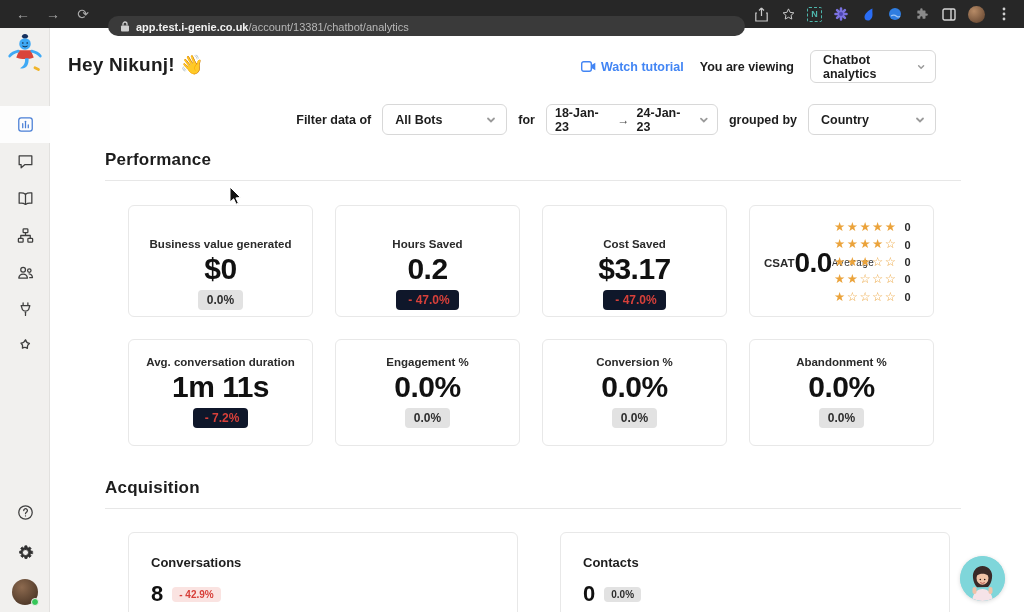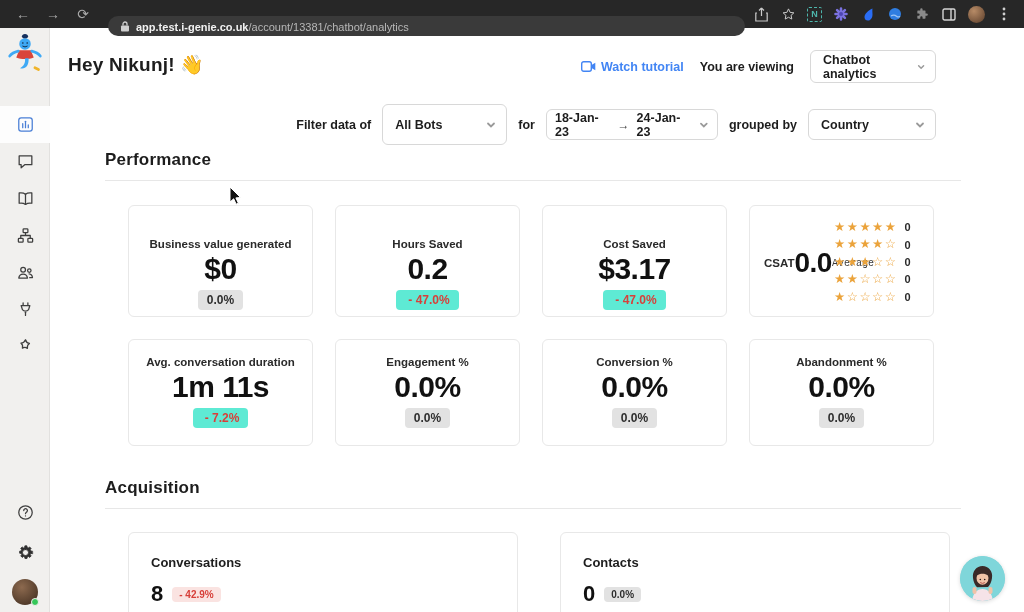--- a/index.html
+++ b/index.html
@@ -45,39 +45,39 @@
   .header-right { position:absolute; top:22px; right:88px; display:flex; align-items:center; gap:16px; }
   .watch { display:flex; align-items:center; gap:5px; color:#4285F4; font-size:12.5px; font-weight:bold; cursor:pointer; }
   .viewing { font-size:12.5px; font-weight:bold; color:#1d1d1d; }
   .selectbox { display:flex; align-items:center; justify-content:space-between; gap:8px;
                border:1px solid #d8d8d8; border-radius:6px; height:33px; padding:0 10px 0 12px;
                font-size:12.5px; font-weight:bold; color:#1d1d1d; background:#fff; }
   .chev { width:10px; height:10px; stroke:#9a9a9a; fill:none; stroke-width:1.8; stroke-linecap:round; }
 
   .filter-row { position:absolute; top:76px; right:88px; display:flex; align-items:center; gap:11px; }
   .filter-label { font-size:12.5px; font-weight:bold; color:#1d1d1d; }
-  .sel-bots { width:125px; height:41px; }
+  .sel-bots { width:125px; height:31px; }
   .date-box { width:172px; height:31px; padding:0 8px; justify-content:center; gap:7px; }
   .date-box .arrow { color:#444; font-size:12px; }
   .sel-country { width:128px; height:31px; }
 
   .section-title { position:absolute; left:55px; font-size:17px; font-weight:bold; letter-spacing:.2px; }
   .section-rule { position:absolute; left:55px; width:856px; border-top:1px solid #e7e7e7; }
 
   .cards-row { position:absolute; left:78px; display:flex; gap:22px; }
   .pcard { width:185px; border:1px solid #e8e8e8; border-radius:6px; background:#fff;
            display:flex; flex-direction:column; align-items:center; }
   .pcard.r1 { height:112px; }
   .pcard.r2 { height:107px; }
   .pcard-label { margin-top:32px; font-size:11.5px; font-weight:bold; color:#2a2a2a; }
   .pcard.r2 .pcard-label { margin-top:16px; }
   .pcard-value { margin-top:2px; font-size:30px; font-weight:bold; letter-spacing:-.5px; color:#111; }
   .badge { display:inline-block; margin-top:4px; padding:3px 9px; border-radius:4px;
            font-size:12px; font-weight:bold; }
-  .badge.neg { background:#5eead4; color:#D7403A;padding-left:12px; }
+  .badge.neg { background:#0f172a; color:#D7403A;padding-left:12px; }
   .badge.neutral { background:#E2E2E2; color:#2e2e2e; }
 
   .csat-card { width:185px; height:112px; border:1px solid #e8e8e8; border-radius:6px;
                display:flex; padding:14px 10px 10px 14px; }
   .csat-left { width:62px; display:flex; flex-direction:row; align-items:center; justify-content:space-between; }
   .csat-label { font-size:11.5px; font-weight:bold; color:#2a2a2a; }
   .csat-value { font-size:28px; font-weight:bold; letter-spacing:-.5px; color:#111; }
   .csat-sub { font-size:10px; color:#3a3a3a;font-family:Liberation Mono, monospace; }
   .csat-right { flex:1; display:flex; flex-direction:column; justify-content:space-between; padding:1px 0 3px 8px; }
   .star-row { display:flex; align-items:center; }

